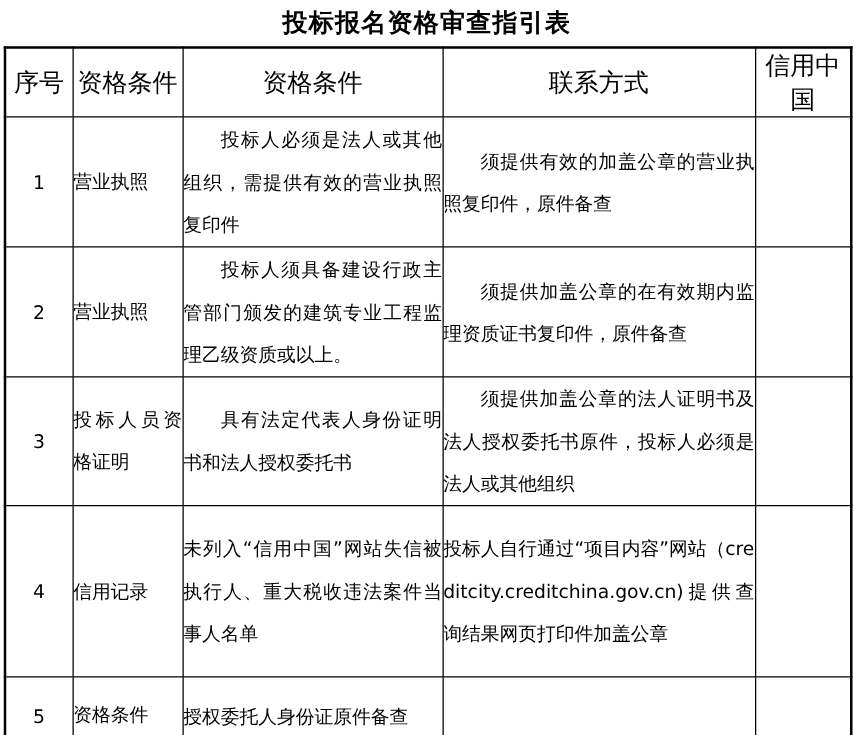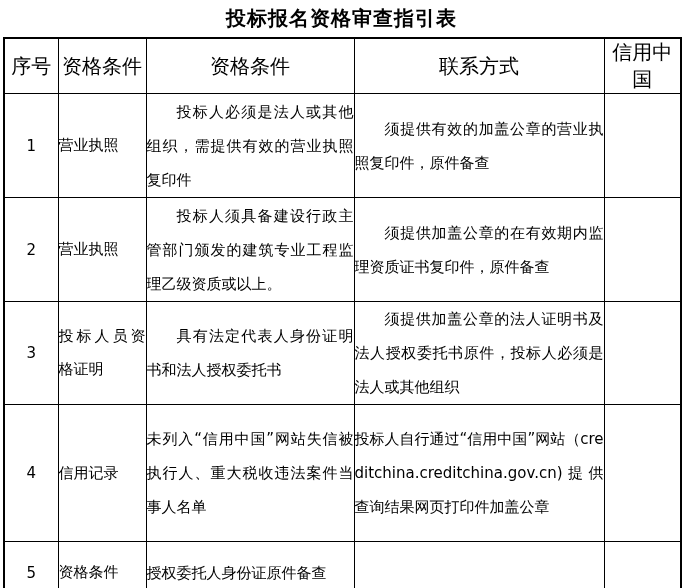--- a/index.html
+++ b/index.html
@@ -116,21 +116,21 @@
         <td class="c-item">投标人员资格证明</td>
         <td class="c-cond indent">具有法定代表人身份证明书和法人授权委托书</td>
         <td class="c-mat indent">须提供加盖公章的法人证明书及法人授权委托书原件，投标人必须是法人或其他组织</td>
         <td class="c-status"></td>
       </tr>
 
       <tr class="r4">
         <td class="c-no">4</td>
         <td class="c-item">信用记录</td>
         <td class="c-cond">未列入“信用中国”网站失信被执行人、重大税收违法案件当事人名单</td>
-        <td class="c-mat breakall">投标人自行通过“信用中国”网站（creditchina.creditchina.gov.cn)提供查询结果网页打印件加盖公章</td>
+        <td class="c-mat breakall">投标人自行通过“项目内容”网站（creditcity.creditchina.gov.cn)提供查询结果网页打印件加盖公章</td>
         <td class="c-status"></td>
       </tr>
 
       <tr class="r5">
         <td class="c-no">5</td>
         <td class="c-item">资格条件</td>
         <td class="c-cond">授权委托人身份证原件备查</td>
         <td class="c-mat"></td>
         <td class="c-status"></td>
       </tr>

